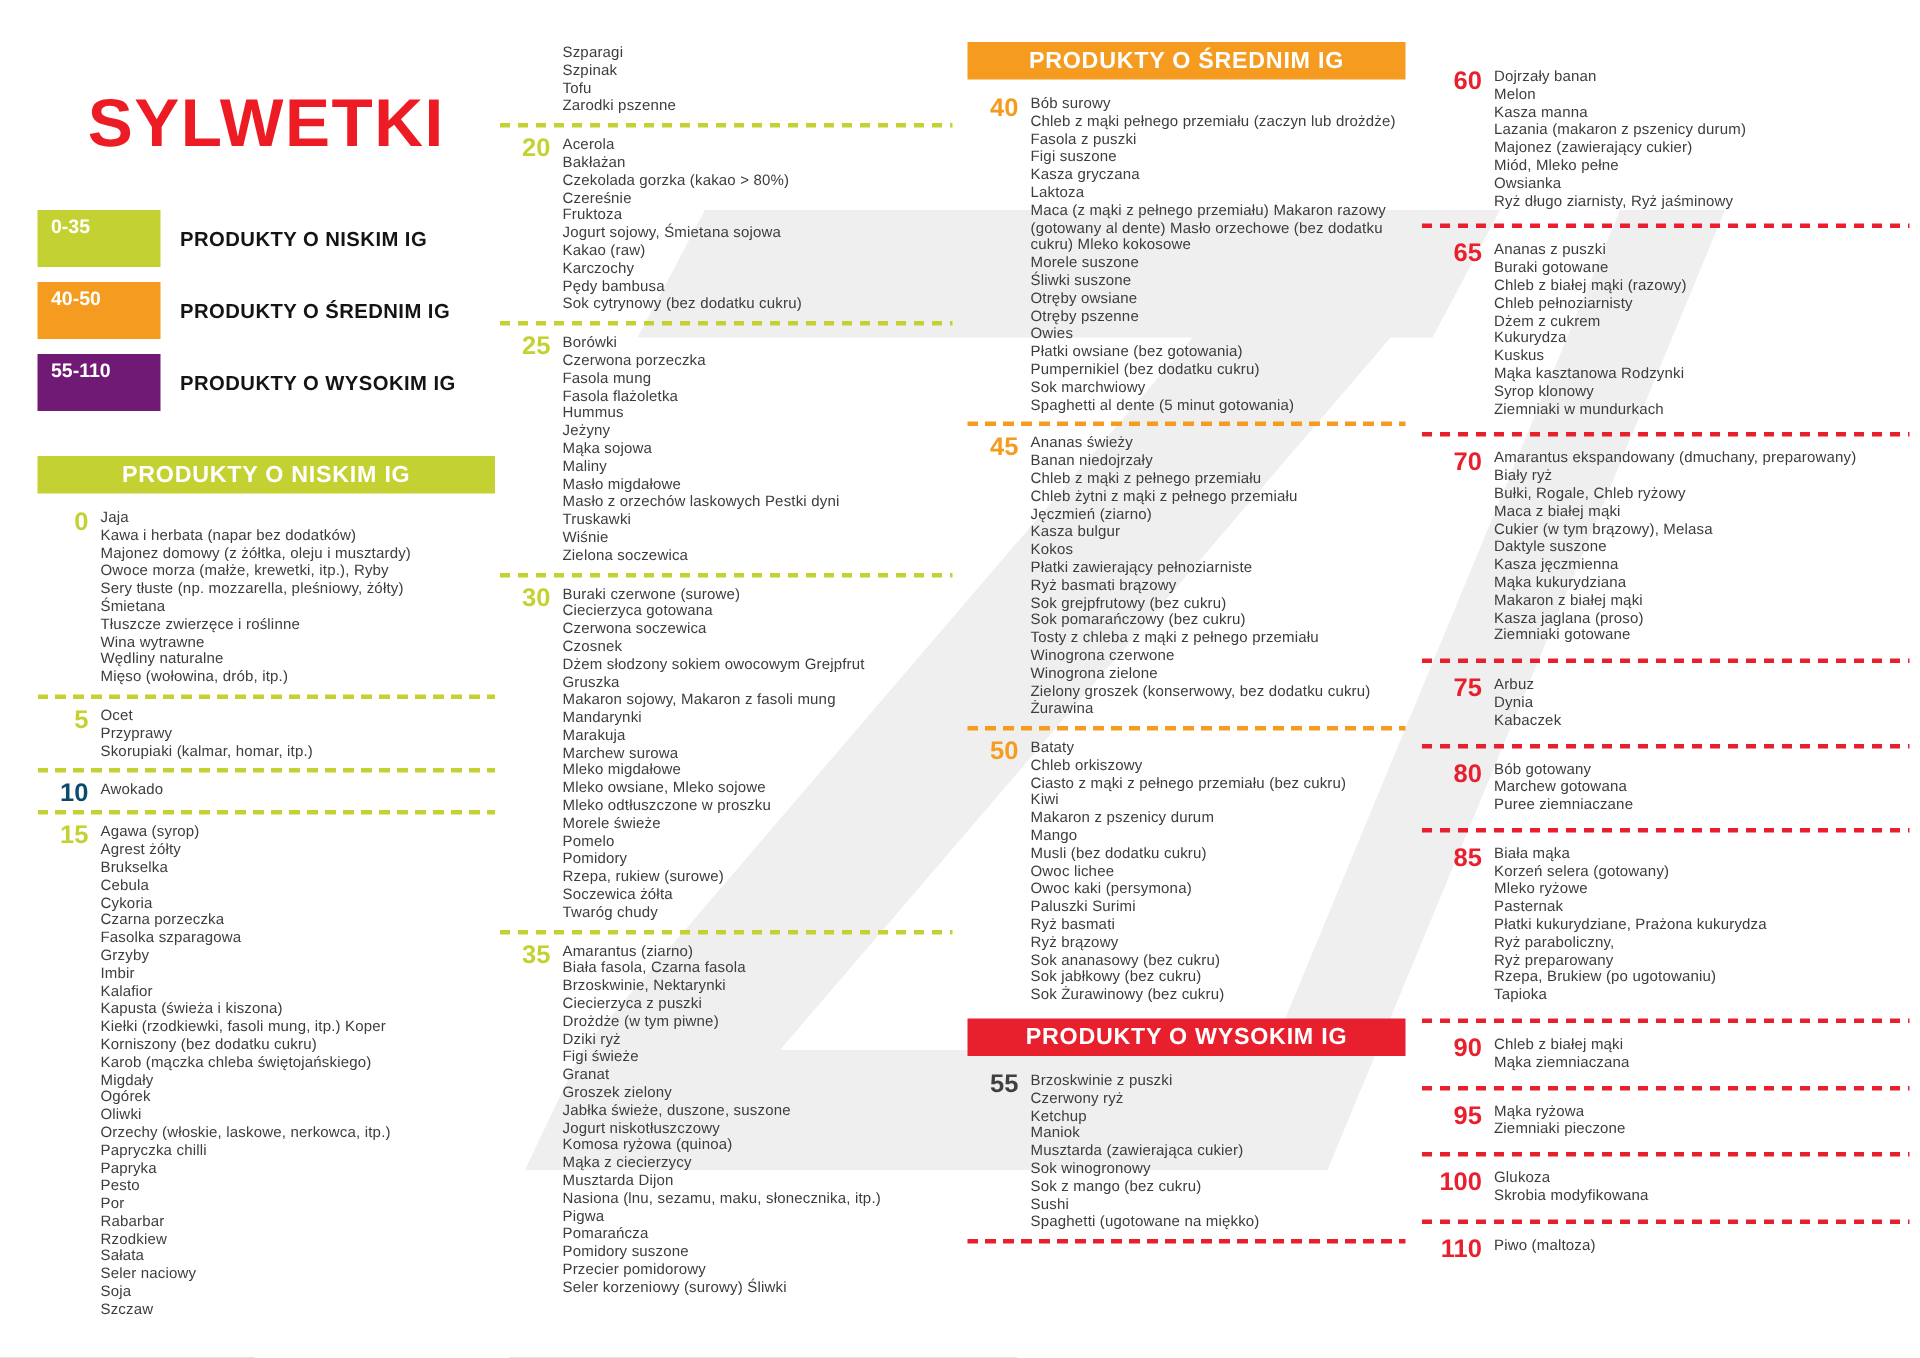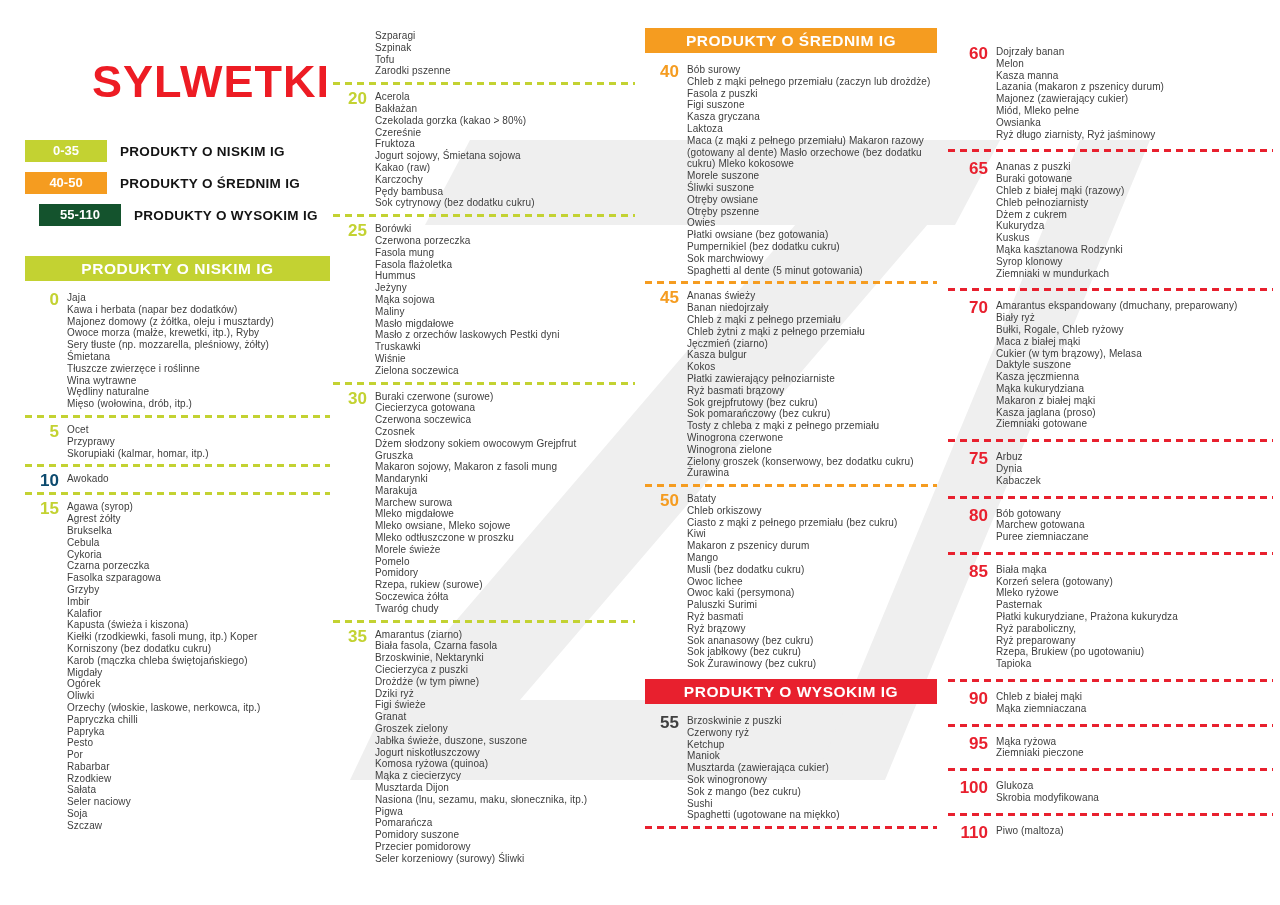--- a/index.html
+++ b/index.html
@@ -6,24 +6,24 @@
   body{font-family:"Liberation Sans","DejaVu Sans",sans-serif;background:#888;}
   .page{position:relative;width:1280px;height:905px;background:#ffffff;overflow:hidden;}
   .watermark{position:absolute;inset:0;z-index:0;}
   .col{position:absolute;z-index:1;}
   .col1{left:25px;top:30px;width:305px;}
   .col2{left:333px;top:30px;width:302px;}
   .col3{left:645px;top:28px;width:292px;}
   .col4{left:948px;top:46px;width:325px;}
   .titlebox{text-align:center;padding-top:26px;}
   .t1{font-size:56px;font-weight:bold;letter-spacing:2px;color:#141414;line-height:1;}
-  .t2{font-size:45px;font-weight:bold;letter-spacing:1px;line-height:1;margin-top:3px;text-align:right;}
+  .t2{font-size:45px;font-weight:bold;letter-spacing:1px;line-height:1;margin-top:3px;}
   .legend{margin:36px 0 30px 0;}
   .legend-row{display:flex;align-items:center;margin-bottom:10px;}
-  .legend-badge{display:inline-block;min-width:64px;height:22px;line-height:22px;text-align:center;
+  .legend-badge{display:inline-block;min-width:64px;height:38px;line-height:22px;text-align:left;
     color:#fff;font-weight:bold;font-size:13px;padding:0 9px;}
   .legend-label{margin-left:13px;font-weight:bold;font-size:13.5px;color:#141414;letter-spacing:.3px;}
   .banner{height:25px;line-height:25px;text-align:center;color:#fff;font-weight:bold;
     font-size:15.5px;letter-spacing:.5px;margin:0 0 11px 0;}
   .group + .banner{margin-top:9px;}
   .group{display:flex;align-items:flex-start;}
   .num{flex:0 0 34px;text-align:right;padding-right:8px;font-size:17px;font-weight:bold;line-height:13px;padding-top:1px;}
   .items{flex:1;min-width:0;}
   .item{font-size:10px;line-height:11.8px;color:#3d3d3d;letter-spacing:.12px;}
   .divider{height:3px;margin:5px 0 6px 0;}
@@ -49,21 +49,21 @@
     <div class="legend">
       <div class="legend-row">
         <span class="legend-badge" style="background: rgb(195, 210, 50);">0-35</span>
         <span class="legend-label">PRODUKTY O NISKIM IG</span>
       </div>
       <div class="legend-row">
         <span class="legend-badge" style="background: rgb(245, 156, 32);">40-50</span>
         <span class="legend-label">PRODUKTY O ŚREDNIM IG</span>
       </div>
       <div class="legend-row">
-        <span class="legend-badge" style="background: #14532d; margin-left: 14px;">55-110</span>
+        <span class="legend-badge" style="background: #701a75;">55-110</span>
         <span class="legend-label">PRODUKTY O WYSOKIM IG</span>
       </div>
     </div>
     <div class="blocks">
         <div class="banner" style="background: rgb(195, 210, 50);">PRODUKTY O NISKIM IG</div>
         <div class="group">
           <span class="num" style="color: rgb(195, 210, 50);">0</span>
           <div class="items">
             <div class="item">Jaja</div>
             <div class="item">Kawa i herbata (napar bez dodatków)</div>

